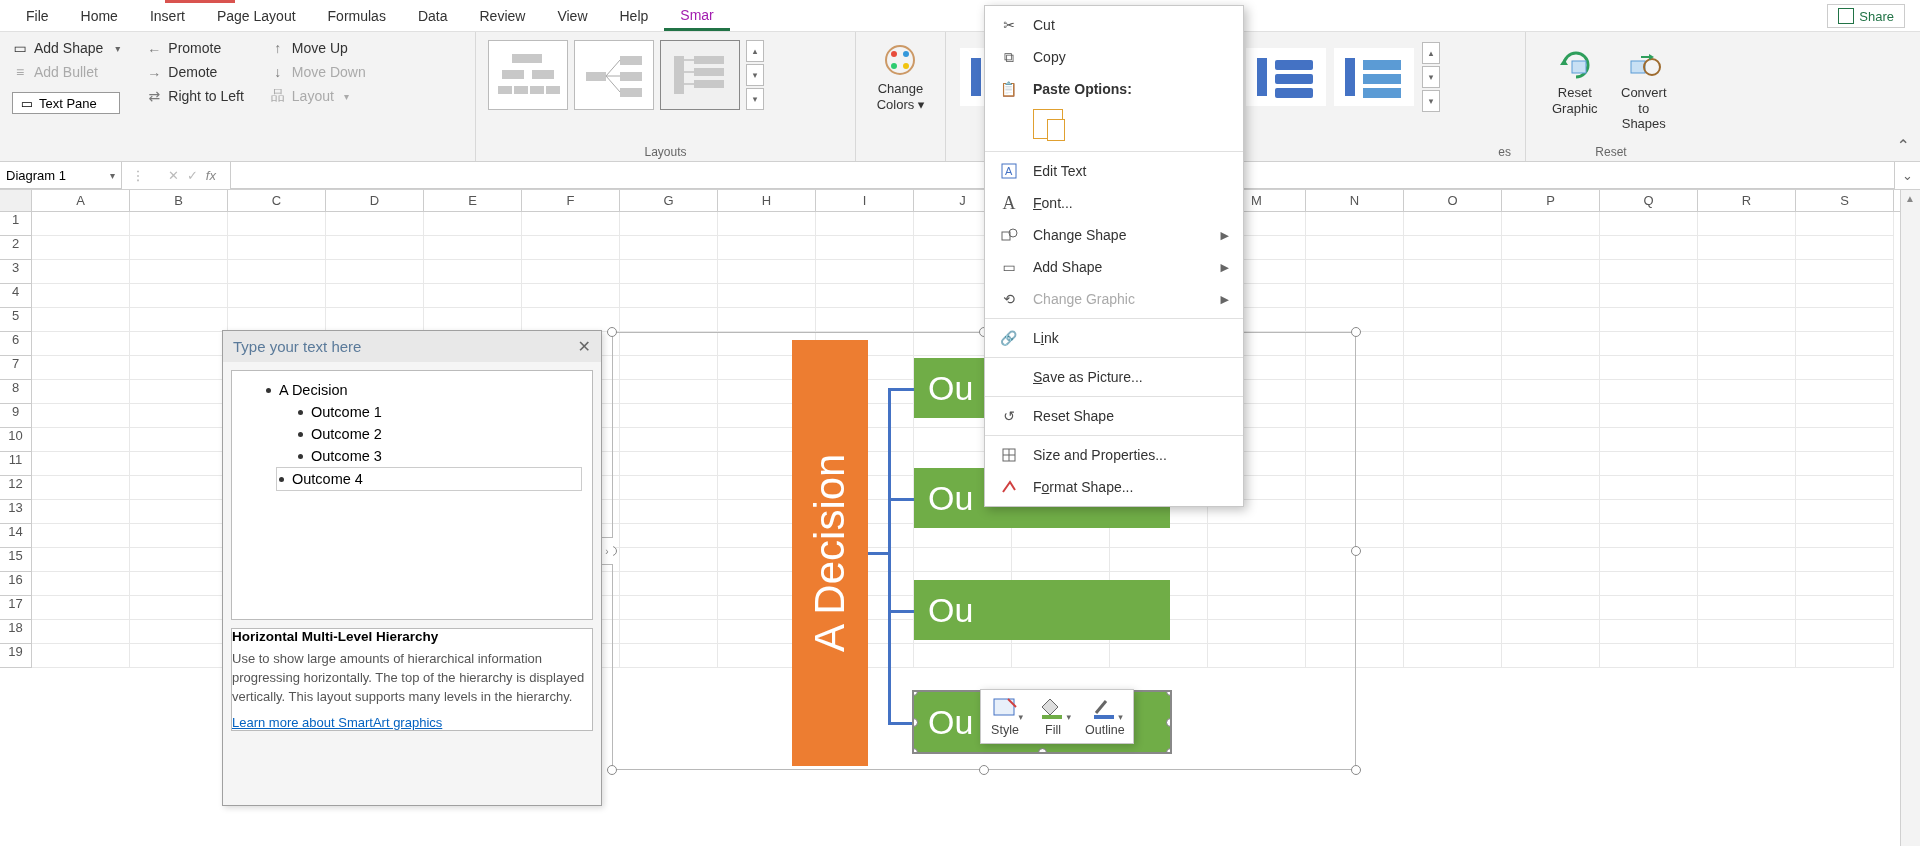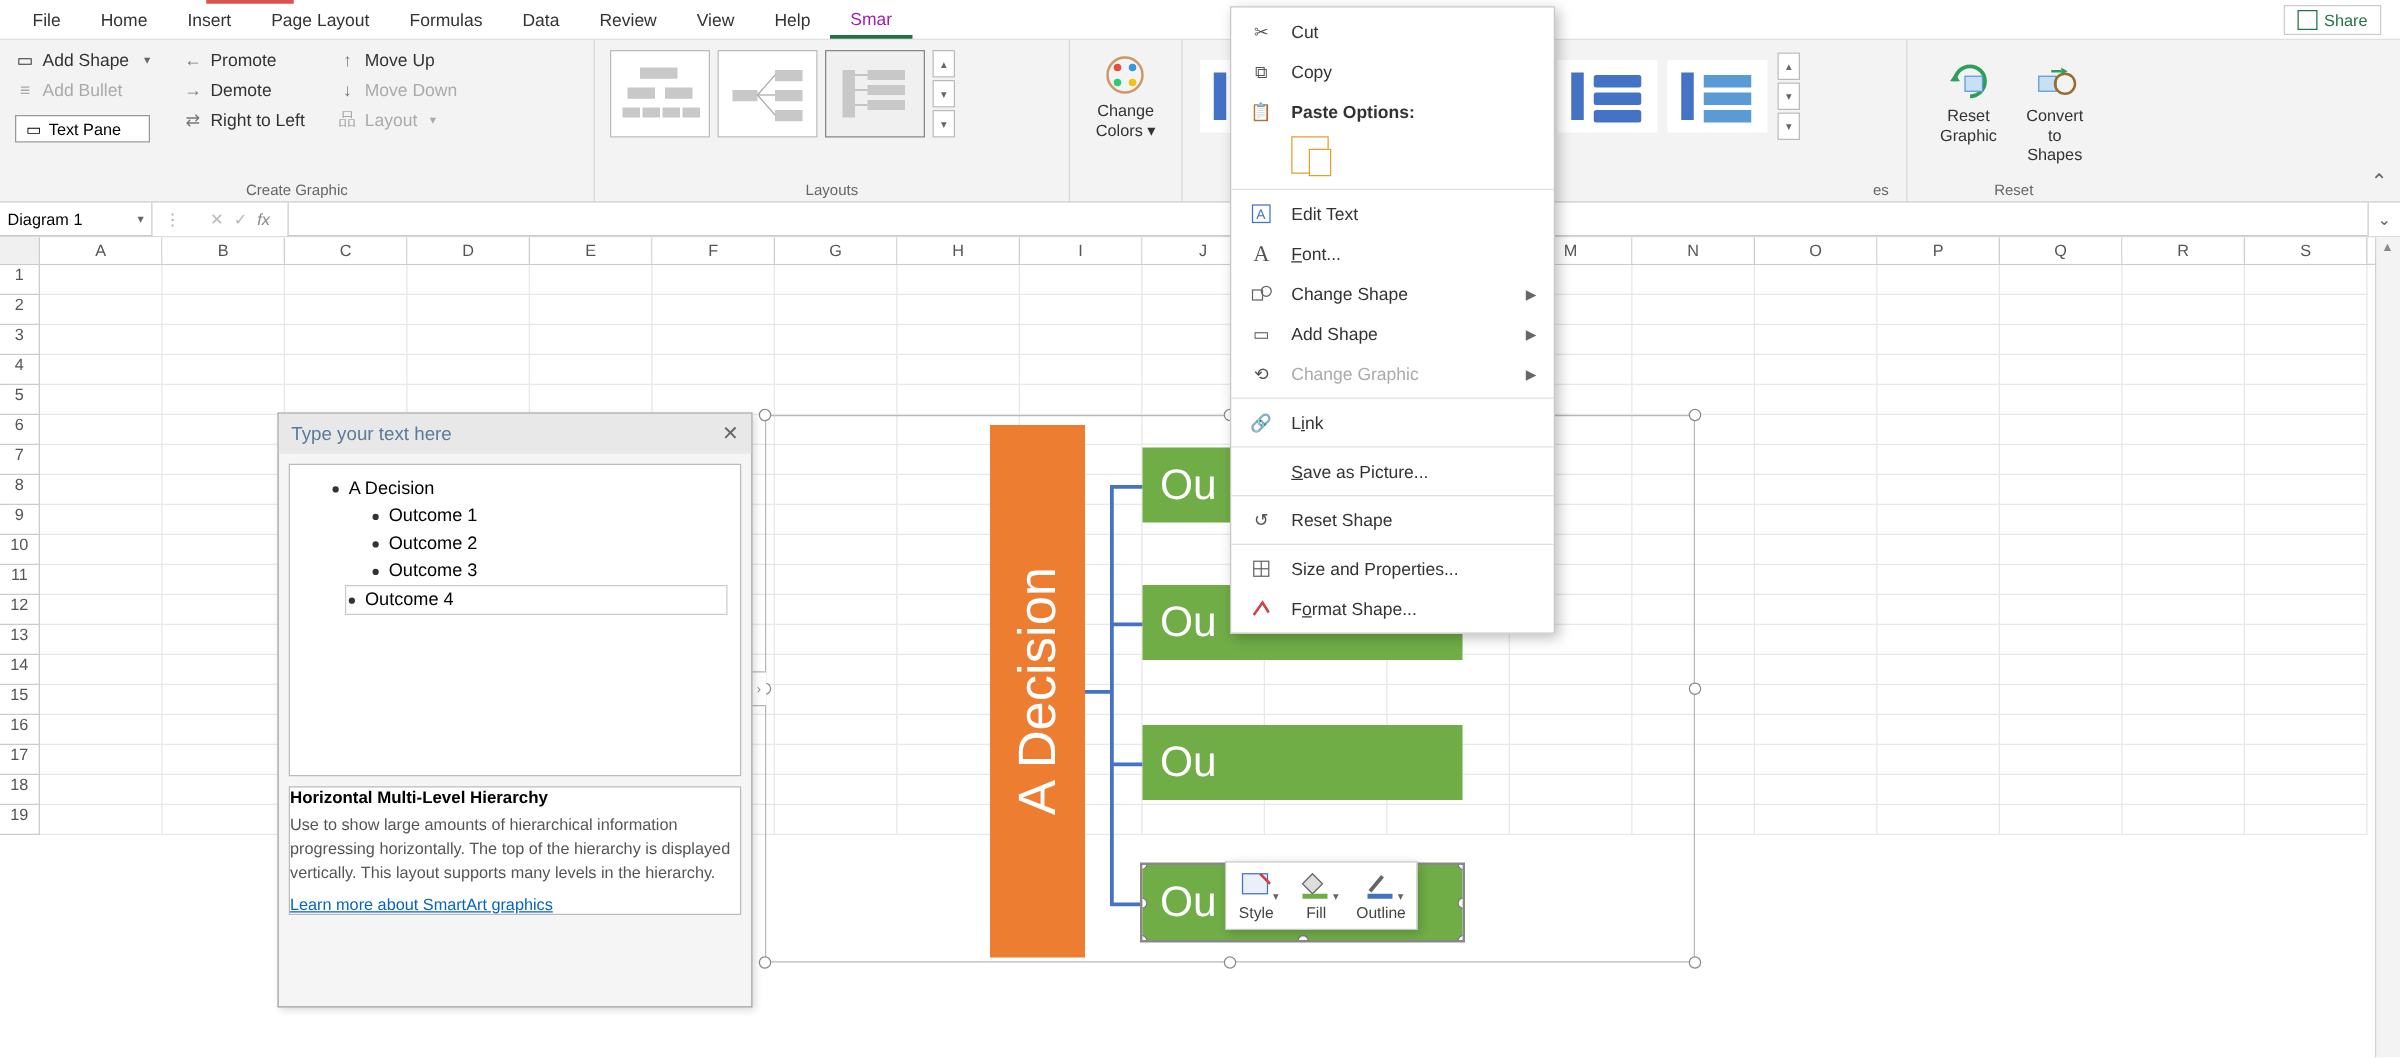--- a/index.html
+++ b/index.html
@@ -144,21 +144,20 @@
             <span class="ic cg-arrow">↓</span>
             <span>Move Down</span>
           </div>
         <div class="cg-item disabled">
             <span class="ic">品</span>
             <span>Layout</span>
             <span style="margin-left:4px;font-size:10px;">▾</span>
           </div>
       </div>
     </div>
-    <div class="group-label">Create Graphic</div>
   </div>
 
   <div class="group" style="width:380px;">
     <div class="layouts-row">
       <div class="layout-thumb">
         <svg width="60" height="50">
             <rect x="14" y="4" width="30" height="9" fill="#c8c8c8"></rect>
             <rect x="4" y="20" width="22" height="9" fill="#c8c8c8"></rect>
             <rect x="34" y="20" width="22" height="9" fill="#c8c8c8"></rect>
             <rect x="0" y="36" width="14" height="8" fill="#c8c8c8"></rect>

